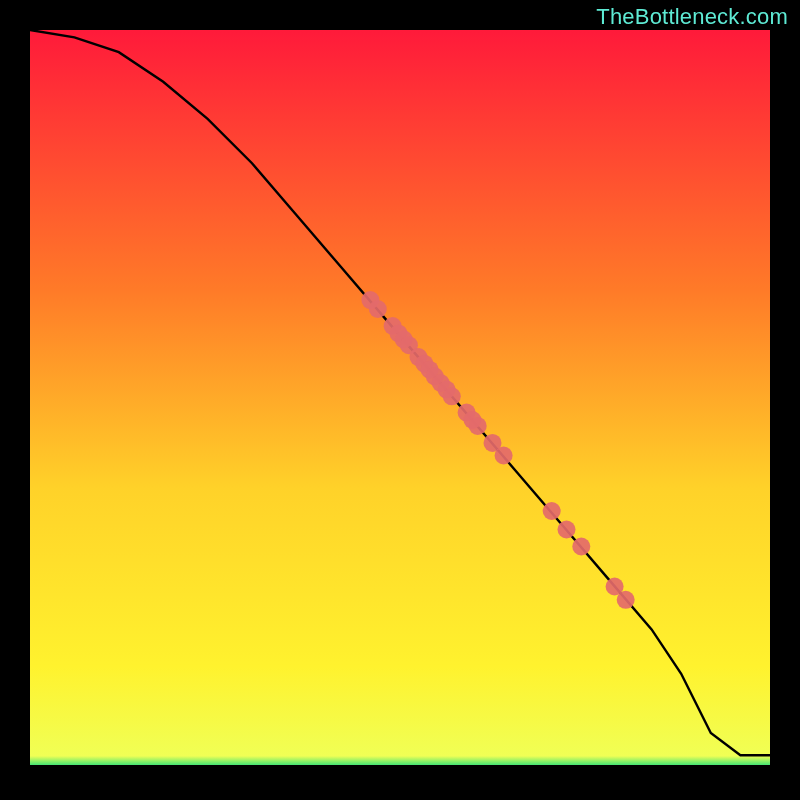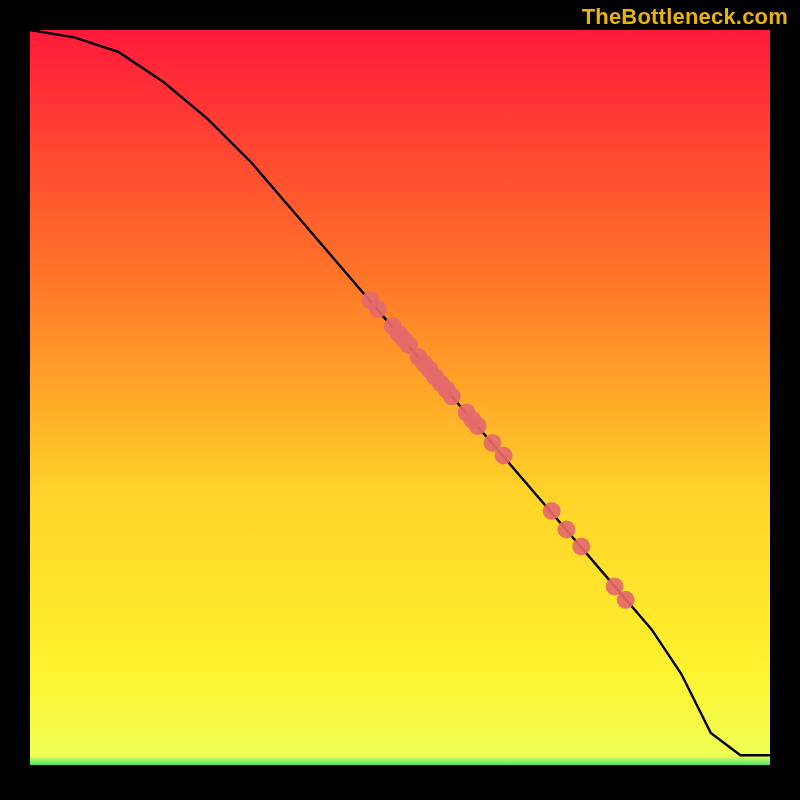--- a/index.html
+++ b/index.html
@@ -16,23 +16,23 @@
     top: 0;
     left: 0;
     width: 800px;
     height: 800px;
     background: #000;
   }
   .watermark {
     position: absolute;
     top: 4px;
     right: 12px;
-    color: #eab308;
+    color: #5eead4;
     font-size: 22px;
-    font-weight: bold;
+    font-weight: normal;
     letter-spacing: 0.2px;
     z-index: 20;
   }
   .plot-wrap {
     position: absolute;
     left: 30px;
     top: 30px;
     width: 740px;
     height: 740px;
   }

